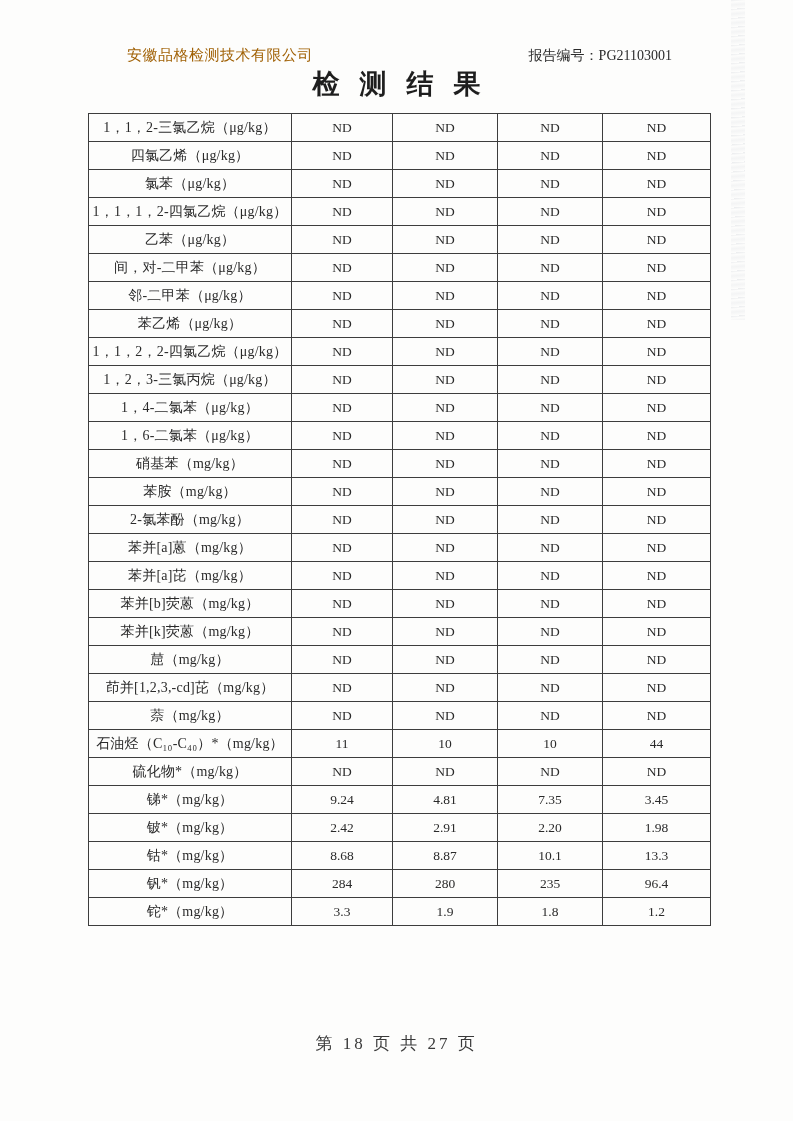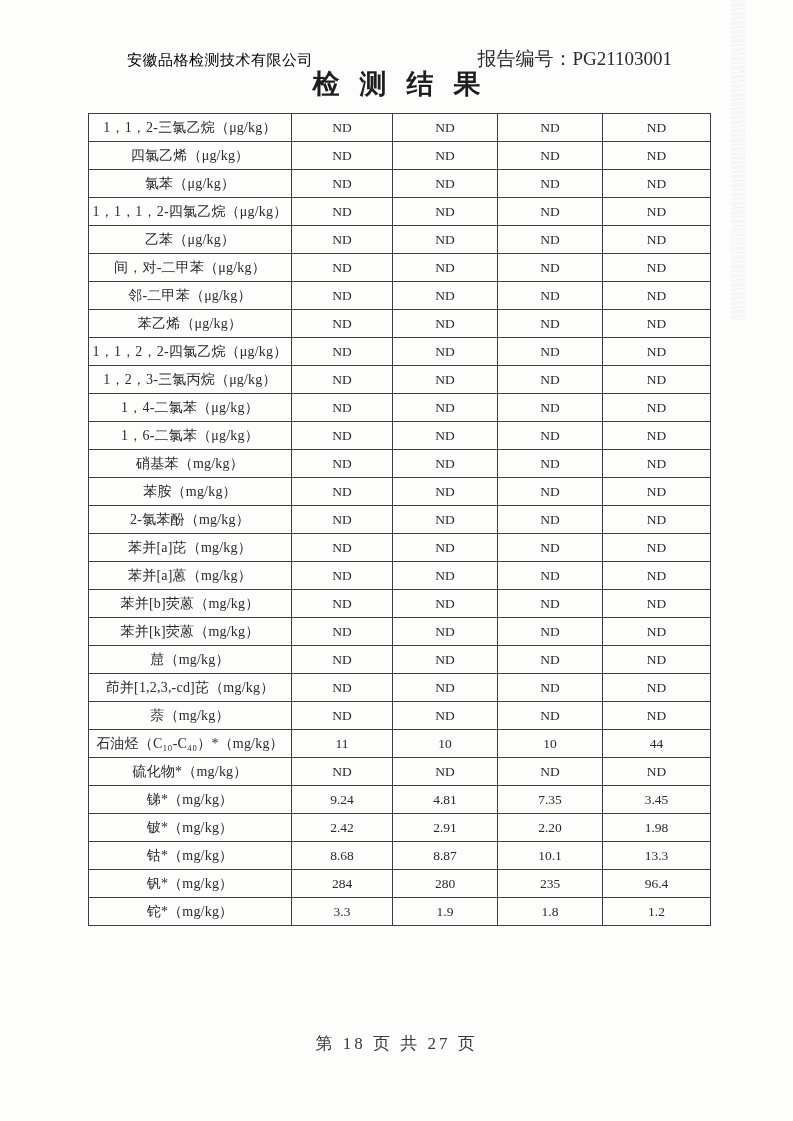--- a/index.html
+++ b/index.html
@@ -39,24 +39,24 @@
     top: 46px;
     left: 127px;
     width: 545px;
     display: flex;
     justify-content: space-between;
     align-items: baseline;
   }
   .company-name {
     font-size: 15px;
     letter-spacing: 0.5px;
-    color: #000000;
+    color: #a16207;
   }
   .report-number {
-    font-size: 19px;
+    font-size: 14px;
     color: #2b2b2b;
   }
 
   .doc-title {
     position: absolute;
     top: 66px;
     left: 0;
     width: 100%;
     text-align: center;
     font-size: 27px;
@@ -243,29 +243,29 @@
 
   <tr>
     <td class="param-cell">2-氯苯酚（mg/kg）</td>
     <td class="value-cell">ND</td>
     <td class="value-cell">ND</td>
     <td class="value-cell">ND</td>
     <td class="value-cell">ND</td>
   </tr>
 
   <tr>
+    <td class="param-cell">苯并[a]蒽（mg/kg）</td>
+    <td class="value-cell">ND</td>
+    <td class="value-cell">ND</td>
+    <td class="value-cell">ND</td>
+    <td class="value-cell">ND</td>
+  </tr>
+
+  <tr>
     <td class="param-cell">苯并[a]芘（mg/kg）</td>
-    <td class="value-cell">ND</td>
-    <td class="value-cell">ND</td>
-    <td class="value-cell">ND</td>
-    <td class="value-cell">ND</td>
-  </tr>
-
-  <tr>
-    <td class="param-cell">苯并[a]蒽（mg/kg）</td>
     <td class="value-cell">ND</td>
     <td class="value-cell">ND</td>
     <td class="value-cell">ND</td>
     <td class="value-cell">ND</td>
   </tr>
 
   <tr>
     <td class="param-cell">苯并[b]荧蒽（mg/kg）</td>
     <td class="value-cell">ND</td>
     <td class="value-cell">ND</td>

